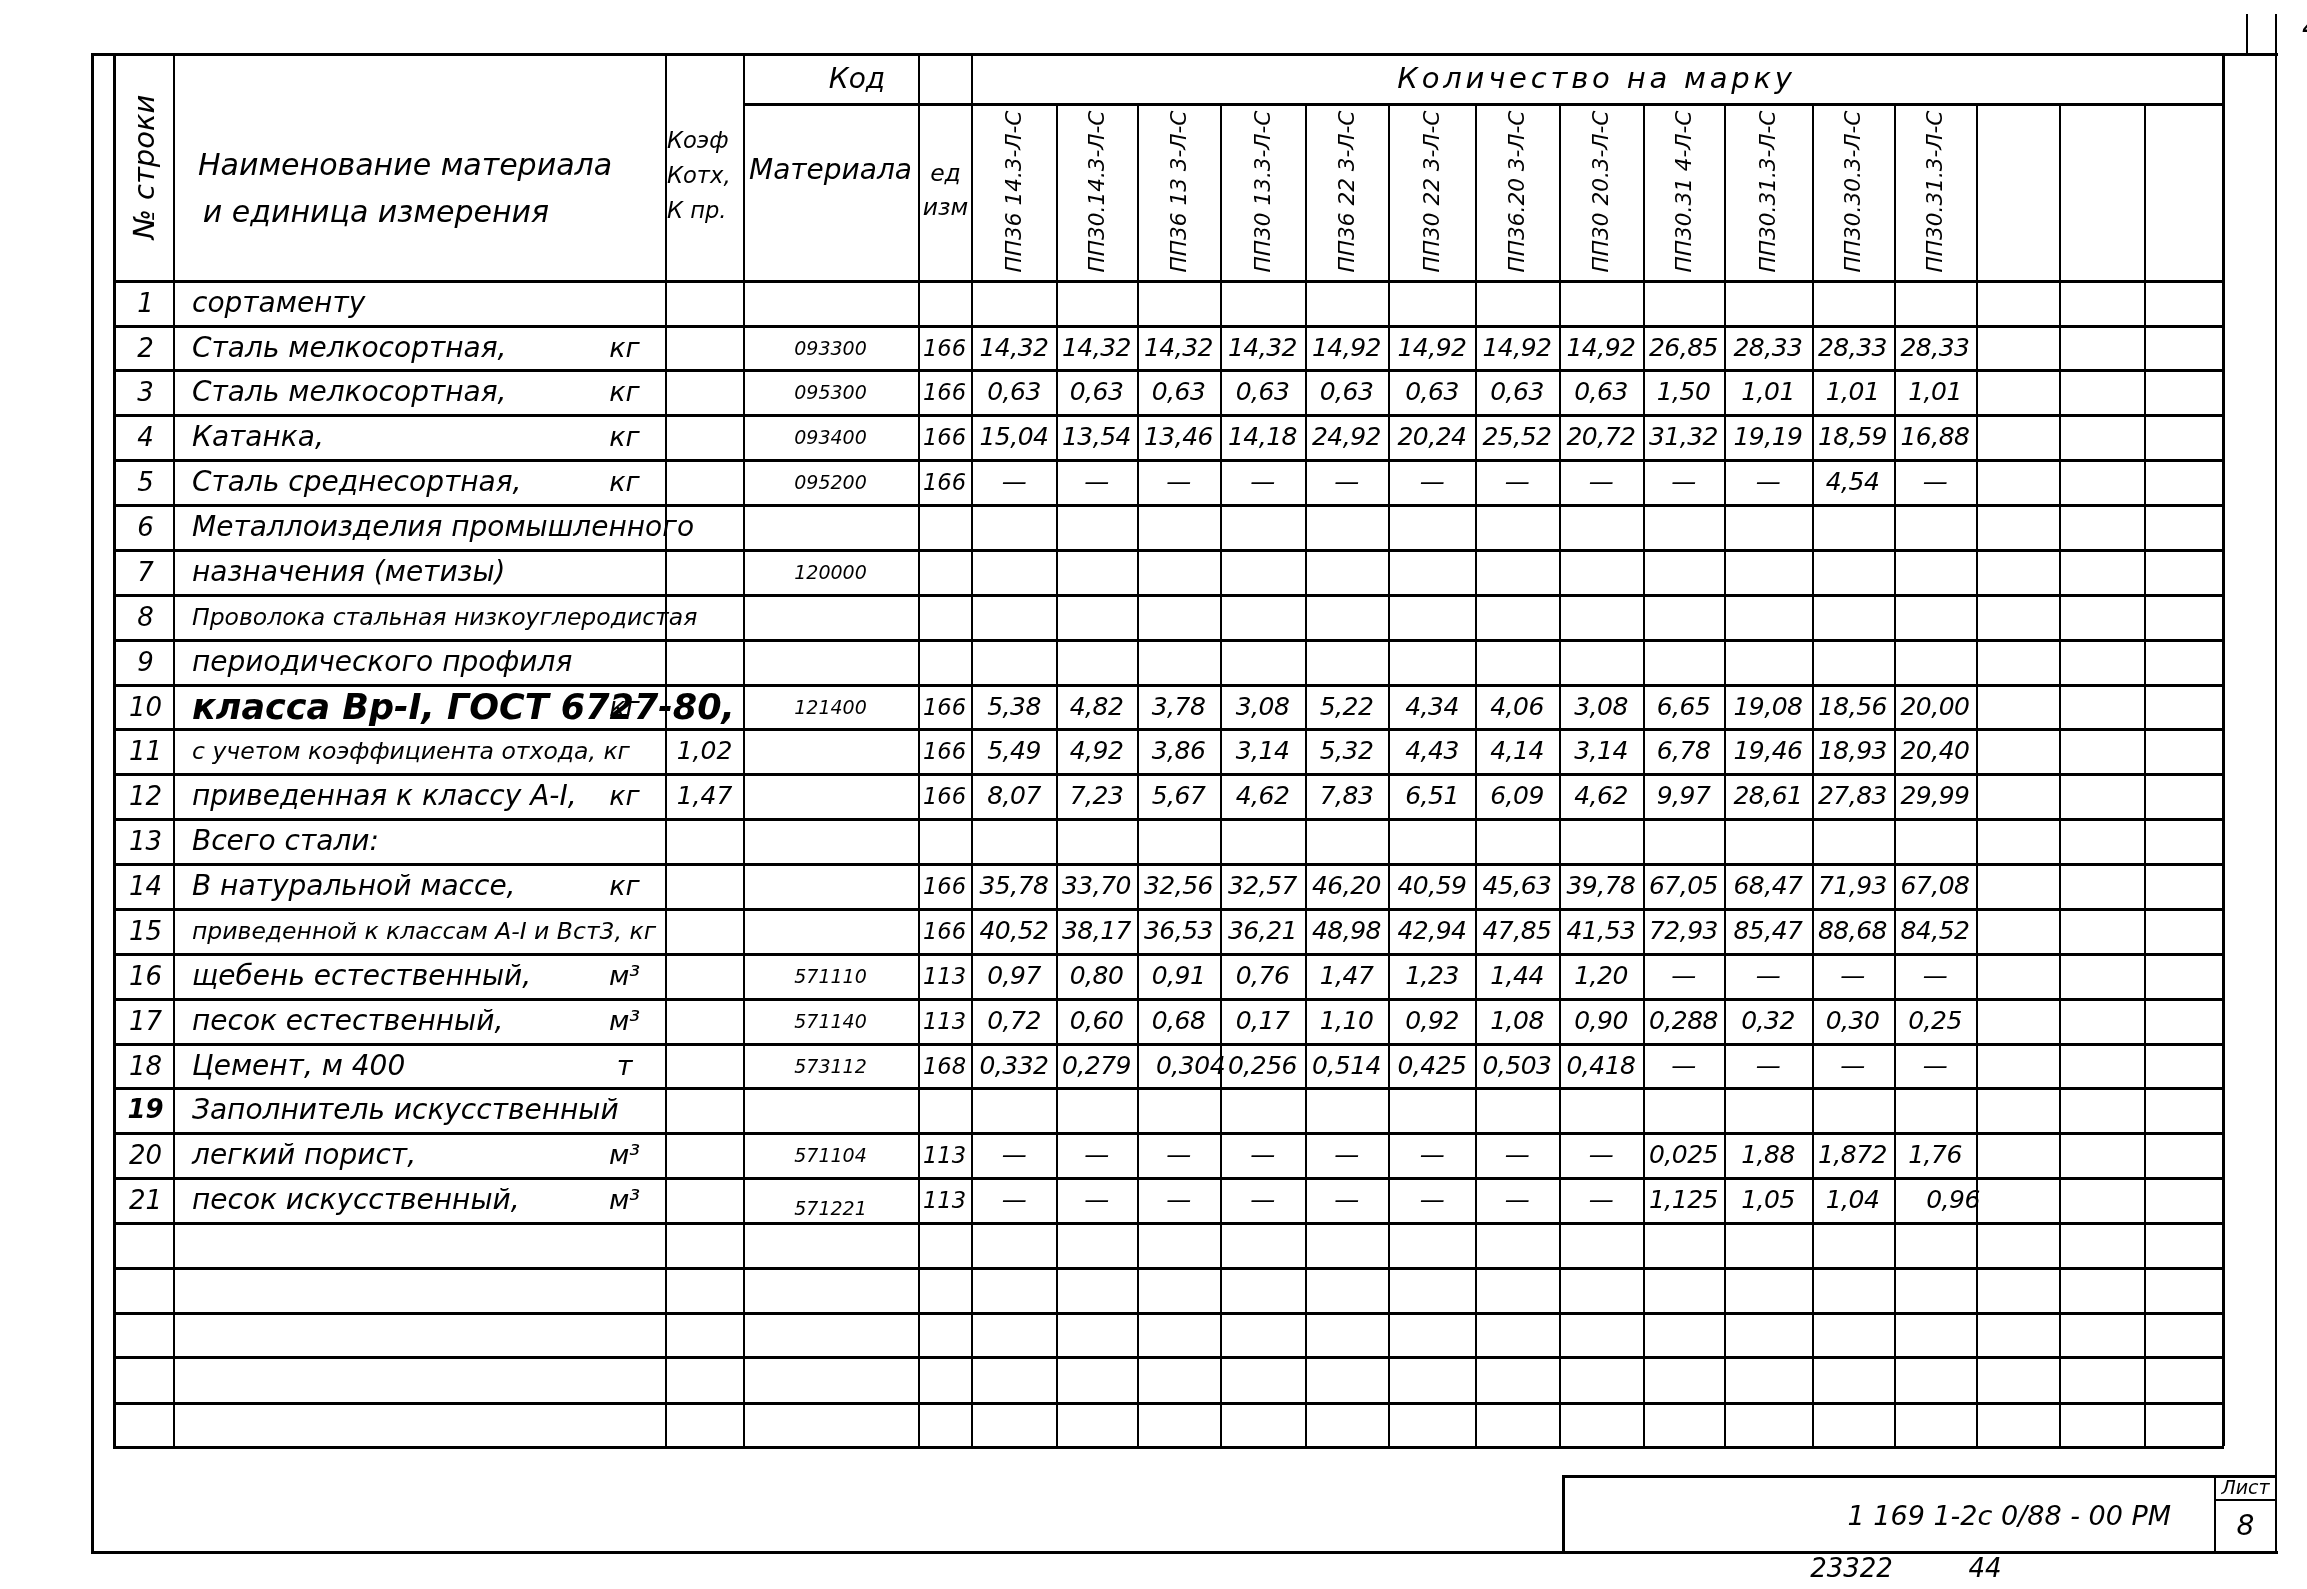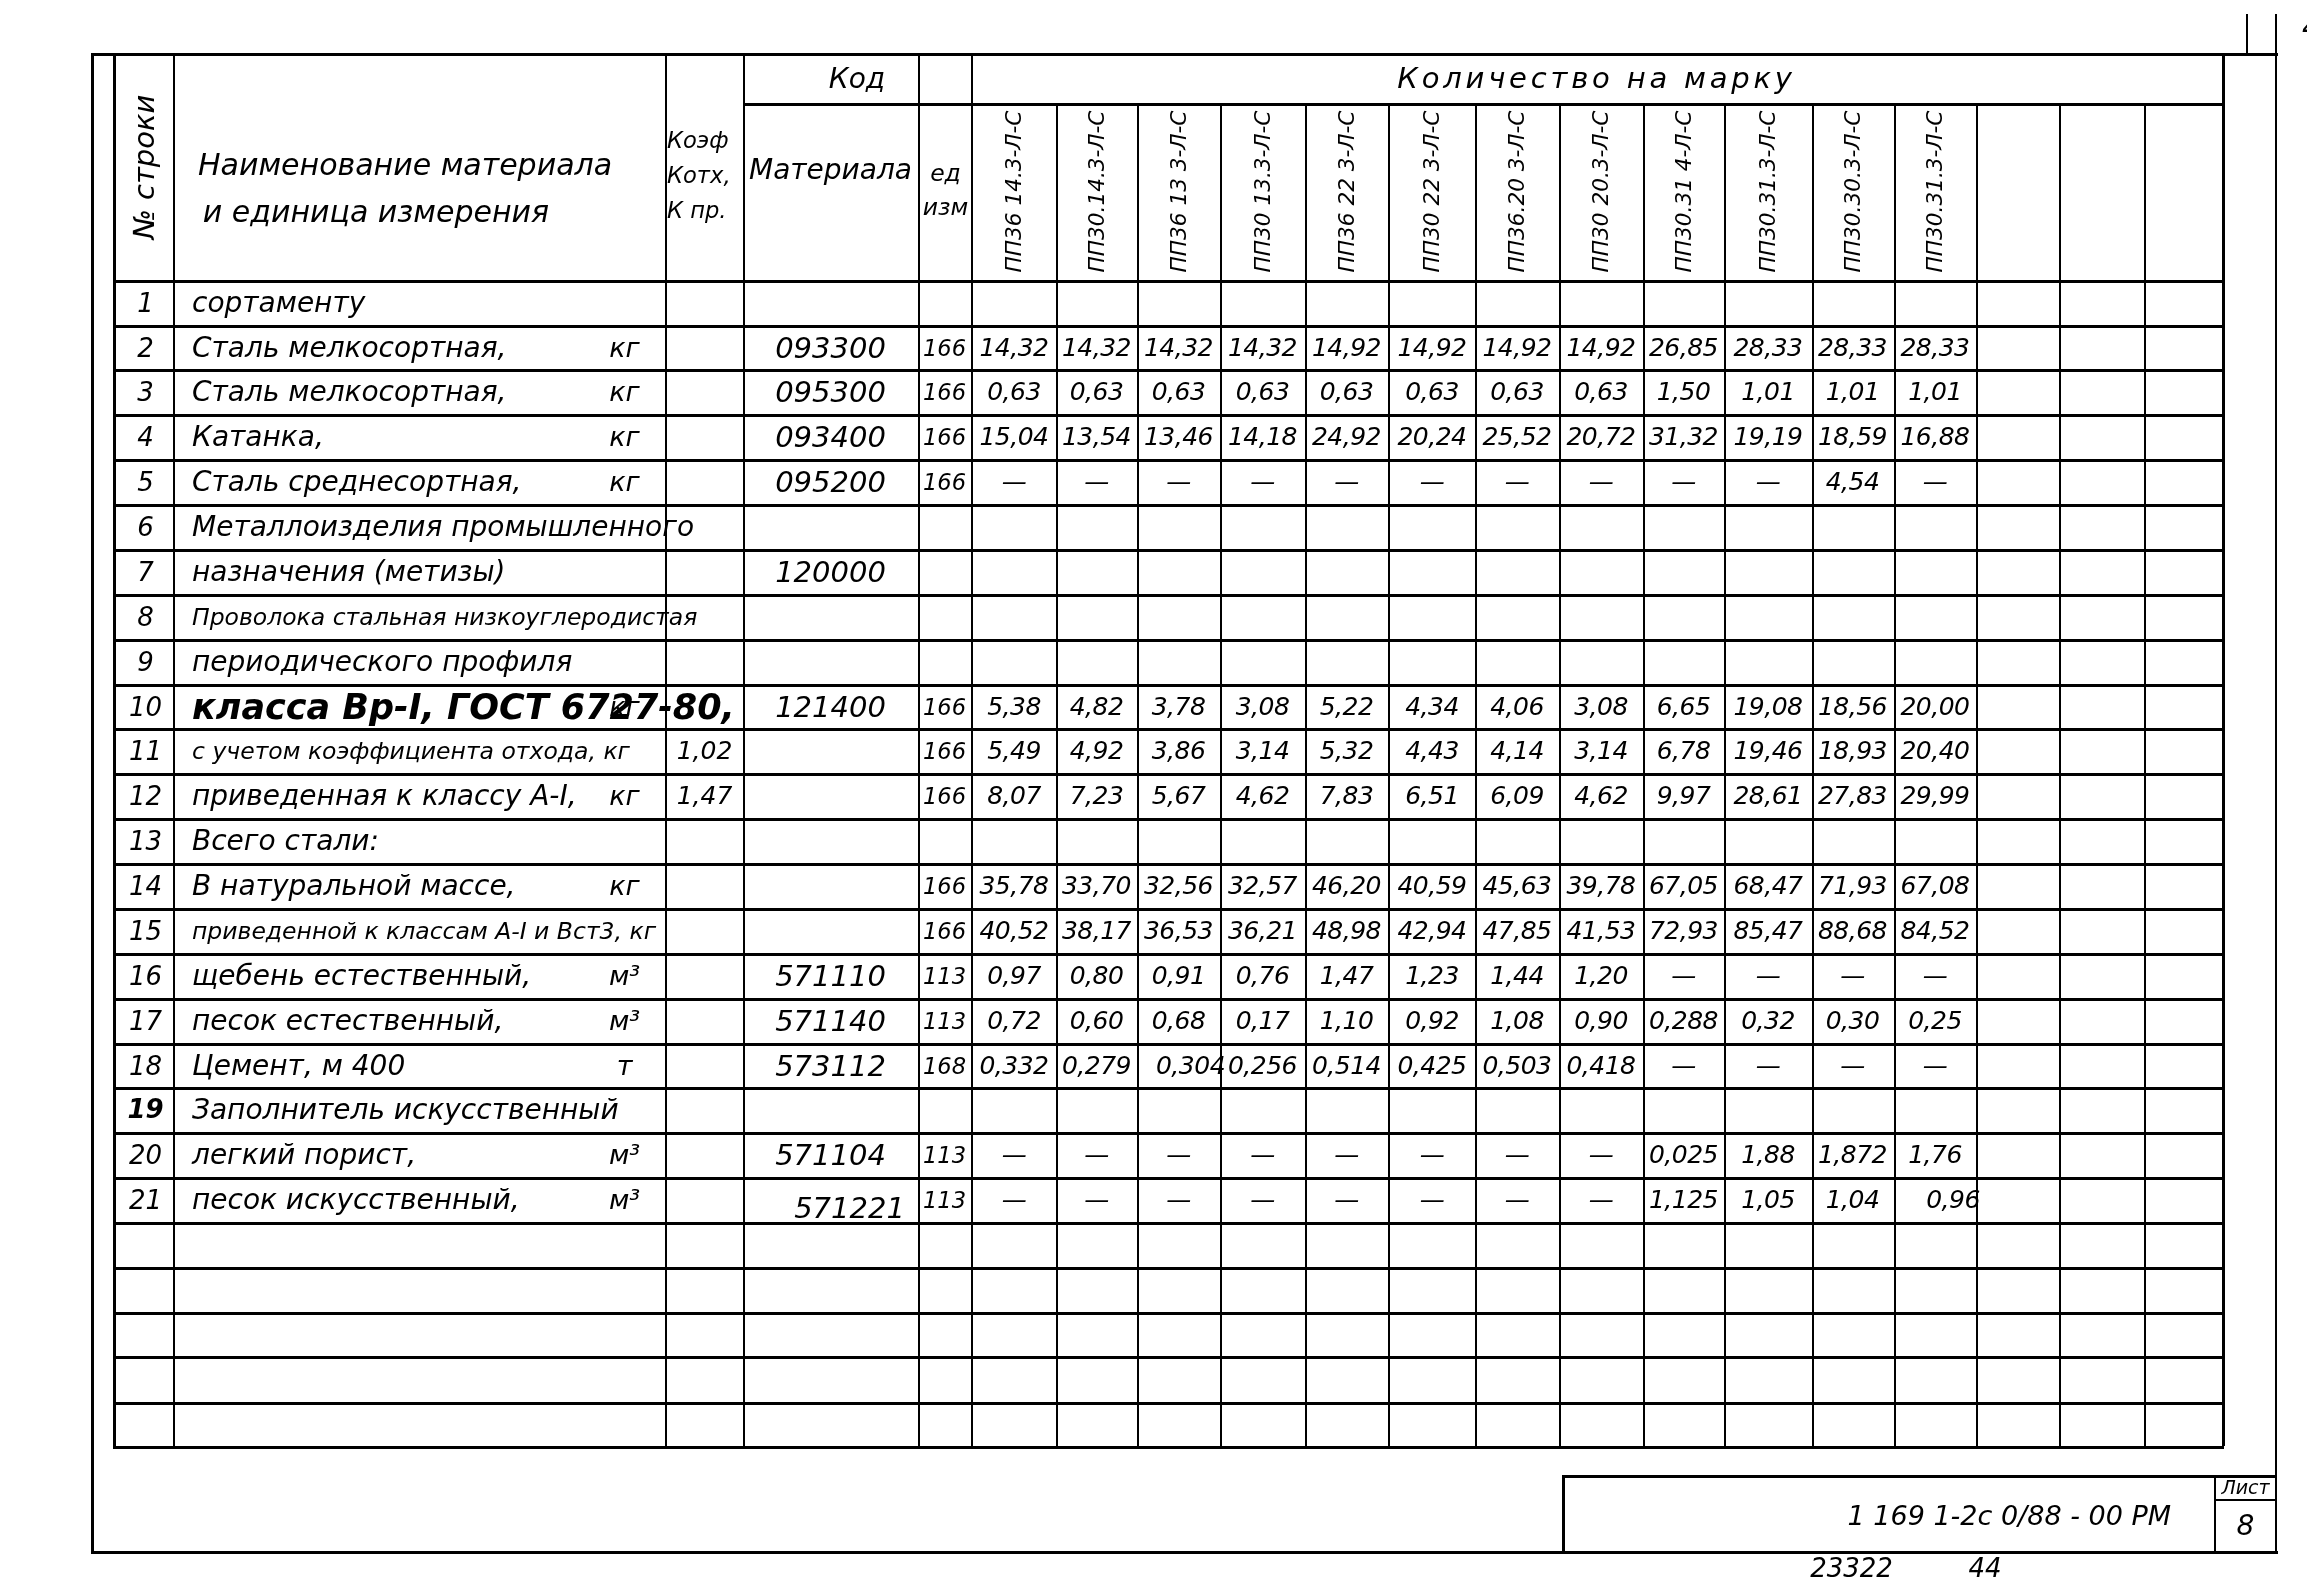--- a/index.html
+++ b/index.html
@@ -3,21 +3,21 @@
 <meta charset="utf-8">
 <style>
   html, body { margin:0; padding:0; background:#ffffff; }
   body { width:2307px; height:1589px; position:relative; overflow:hidden;
          font-family:"DejaVu Sans", "Liberation Sans", sans-serif; color:#000; }
   .hw { font-style:italic; font-family:"DejaVu Sans", sans-serif; color:#000; }
   .ln { position:absolute; background:#000; }
   .cell { position:absolute; display:flex; align-items:center; box-sizing:border-box; white-space:nowrap; overflow:visible; }
   .num { justify-content:center; font-size:26px; }
   .name { font-size:28px; padding-left:19px; }
-  .code { justify-content:center; font-size:29px; }
+  .code { justify-content:center; font-size:19px; }
   .unit { justify-content:center; font-size:22.6px; }
   .coef { justify-content:center; font-size:25px; }
   .q { justify-content:center; font-size:25px; letter-spacing:-0.5px; }
   .vert { position:absolute; display:flex; align-items:center; justify-content:center; }
   .vert span { transform:rotate(-90deg); white-space:nowrap; display:block; }
   .hdr { position:absolute; display:flex; align-items:center; justify-content:center; text-align:center; box-sizing:border-box; }
 </style>
 </head>
 <body>
 
@@ -502,21 +502,21 @@
     <div class="cell hw q" style="left: 1559px; top: 1132px; width: 84px; height: 45px;">—</div>
     <div class="cell hw q" style="left: 1643px; top: 1132px; width: 81px; height: 45px;">0,025</div>
     <div class="cell hw q" style="left: 1724px; top: 1132px; width: 88px; height: 45px;">1,88</div>
     <div class="cell hw q" style="left: 1812px; top: 1132px; width: 81px; height: 45px; text-align: right;">1,872</div>
     <div class="cell hw q" style="left: 1894px; top: 1132px; width: 82px; height: 45px;">1,76</div>
     <div style="position: absolute; left: 113px; top: 1177px; width: 2111px; height: 45px;"></div>
     <div class="cell hw num" style="left: 118px; top: 1177px; width: 55px; height: 45px;">21</div>
     <div class="cell hw name" style="left: 173px; top: 1177px; width: 491px; height: 45px; font-size: 28px;">песок искусственный,</div>
     <div class="cell hw" style="left: 587px; top: 1177px; width: 75px; height: 45px; justify-content: center; font-size: 27px;">м³</div>
     <div class="cell hw coef" style="left: 666px; top: 1177px; width: 77px; height: 45px;"></div>
-    <div class="cell hw code" style="left: 743px; top: 1177px; width: 175px; height: 62px; margin-left: 19px;">571221</div>
+    <div class="cell hw code" style="left: 743px; top: 1177px; width: 175px; height: 62px;">571221</div>
     <div class="cell hw unit" style="left: 918px; top: 1177px; width: 53px; height: 45px;">113</div>
     <div class="cell hw q" style="left: 971px; top: 1177px; width: 86px; height: 45px;">—</div>
     <div class="cell hw q" style="left: 1056px; top: 1177px; width: 81px; height: 45px;">—</div>
     <div class="cell hw q" style="left: 1137px; top: 1177px; width: 83px; height: 45px;">—</div>
     <div class="cell hw q" style="left: 1220px; top: 1177px; width: 85px; height: 45px;">—</div>
     <div class="cell hw q" style="left: 1305px; top: 1177px; width: 83px; height: 45px;">—</div>
     <div class="cell hw q" style="left: 1388px; top: 1177px; width: 88px; height: 45px;">—</div>
     <div class="cell hw q" style="left: 1475px; top: 1177px; width: 84px; height: 45px;">—</div>
     <div class="cell hw q" style="left: 1559px; top: 1177px; width: 84px; height: 45px;">—</div>
     <div class="cell hw q" style="left: 1643px; top: 1177px; width: 81px; height: 45px;">1,125</div>

